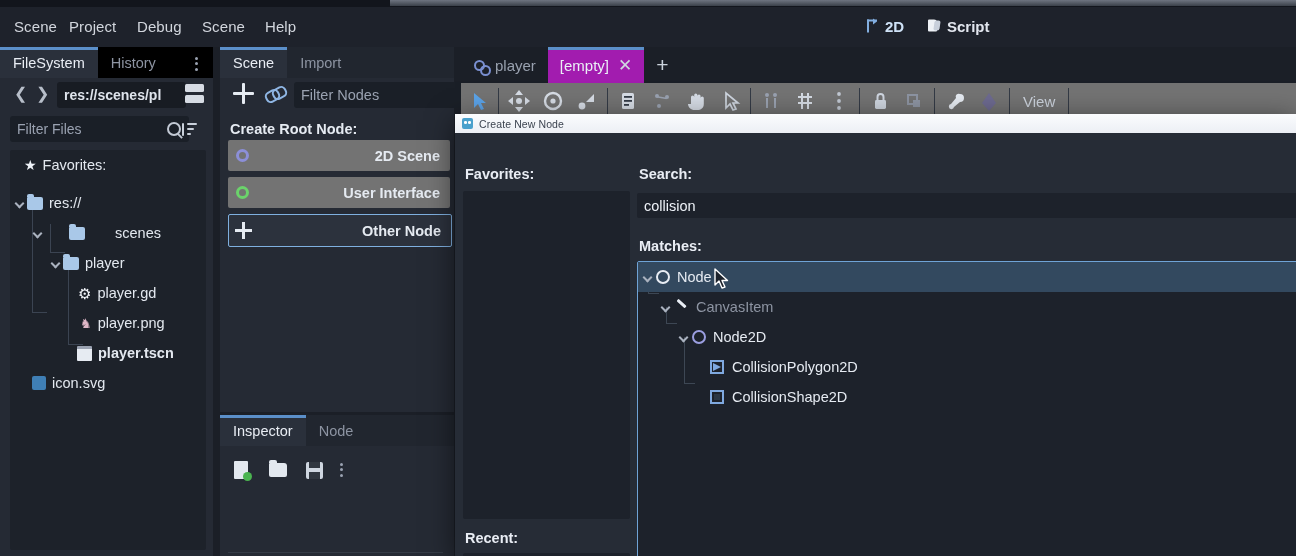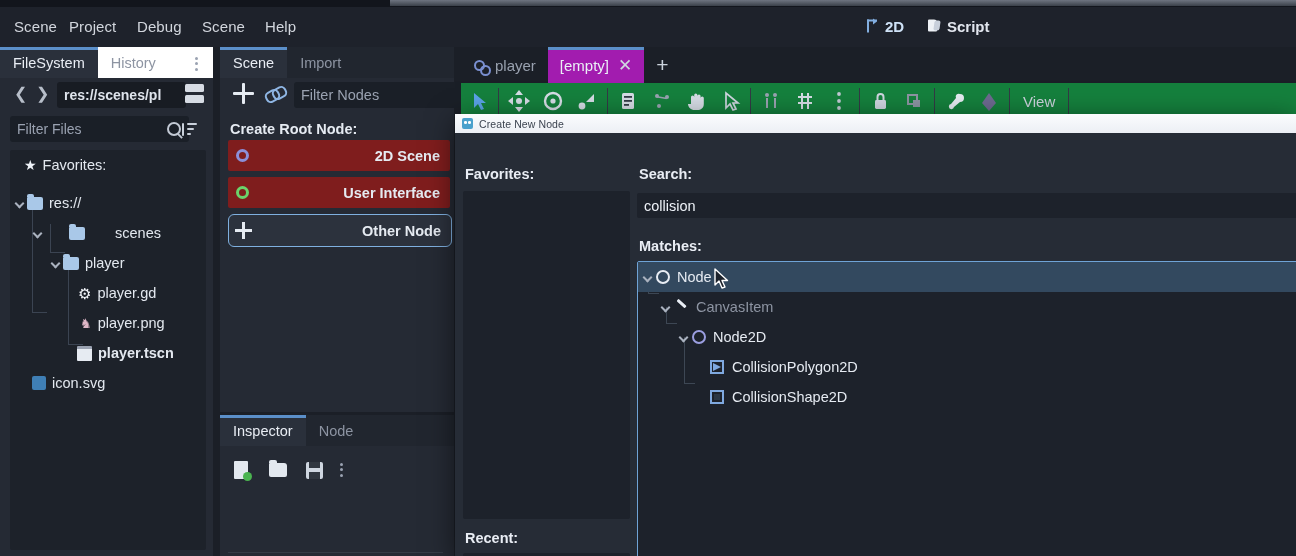--- a/index.html
+++ b/index.html
@@ -95,21 +95,21 @@
     position: relative;
   }
   .kebab::before, .kebab::after {
     content: ""; position: absolute; left: 0; width: 3px; height: 3px;
     border-radius: 50%; background: #9aa2b1;
   }
   .kebab::before { top: -5.5px; }
   .kebab::after  { top:  5.5px; }
 
   
-  #fs-dock { left: 0; top: 47px; width: 213px; height: 509px; background: #ffffff; }
+  #fs-dock { left: 0; top: 47px; width: 213px; height: 509px; background: #000000; }
   #fs-body { position:absolute; left:0; top:31px; right:0; bottom:0; background:#252a34;}
   .nav-btn {
     position: absolute; font-size: 16px; color: #b7bec9; cursor: default;
     top: 47px; transform: translateY(-50%);
   }
   .path-box {
     position: absolute; left: 57px; top: 34px; width: 122px; height: 26px;
     background: #181c23; border-radius: 3px;
     display: flex; align-items: center; padding-left: 7px;
     font-size: 14px; font-weight: bold; color: #dfe4ec; overflow: hidden; white-space: nowrap;
@@ -186,21 +186,21 @@
   .filter-nodes {
     position:absolute; left:74px; top:35px; width:215px; height:26px;
     background:#1a1f27; border-radius:3px; display:flex; align-items:center;
     padding-left:7px; font-size:14.5px; color:#9aa2b1;
   }
   .create-root-lbl {
     position:absolute; left:10px; top:74px; font-size:14.5px; font-weight:bold; color:#e6ebf2;
   }
   .root-row {
     position:absolute; left:8px; width:222px; height:31px;
-    background:#7f1d1d; display:flex; align-items:center;
+    background:#737373; display:flex; align-items:center;
     font-size:14.5px; color:#e5eaf1; border-radius:2px;
   }
   .root-row.sel { background:#2c323d; border:1.5px solid #7fb0e0; }
   .root-row .rlbl { position:absolute; right:10px; font-weight:bold;}
   .ring {
     position:absolute; left:8px; width:13px; height:13px; border-radius:50%;
     border: 3px solid #8c8fd8; box-sizing:border-box;
   }
   .ring.green { border-color:#6bd36b; }
   .plus-small {
@@ -238,21 +238,21 @@
   .vp-tab.active::before{ content:""; position:absolute; left:0; right:0; top:0; height:2.5px; background:#5b8fc9;}
   .scene-ic { width:15px;height:15px; position:relative; flex:none;}
   .scene-ic::before{content:"";position:absolute;left:1px;top:2px;width:7px;height:7px;border:2.2px solid #7a8fd0;border-radius:50%;}
   .scene-ic::after{content:"";position:absolute;left:7px;top:7px;width:7px;height:7px;border:2.2px solid #7a8fd0;border-radius:50%;}
   .tab-x {
     font-size:17px; color:#cfd6e0; margin-left:2px; line-height:1;
   }
   .tab-add { display:flex;align-items:center;padding:0 12px;font-size:21px;color:#cbd2dc;cursor:default;}
   .vp-toolbar {
     position:absolute; left:0; top:36px; height:36px; right:0;
-    background:#15803d; display:flex; align-items:center;
+    background:#737373; display:flex; align-items:center;
   }
   .tb-ic { width:34px; height:34px; position:relative; flex:none; }
   .tb-sep { width:1px; height:26px; background:#333a45; flex:none; margin:0 3px;}
   .tb-view { font-size:15px; color:#ccd3dd; padding:0 10px; cursor:default;}
 
   
   #dlg {
     position:absolute; left:455px; top:114px; width:841px; height:442px;
     background:#262c36; box-shadow: 0 6px 26px rgba(0,0,0,.55);
     overflow:hidden;
@@ -448,21 +448,21 @@
       <div class="create-root-lbl" style="top:43px;">Create Root Node:</div>
 
       <div class="root-row" style="top:62px;">
         <span class="ring"></span>
         <span class="rlbl">2D Scene</span>
       </div>
       <div class="root-row" style="top:99px;">
         <span class="ring green"></span>
         <span class="rlbl">User Interface</span>
       </div>
-      <div class="root-row sel" style="top:136px;border-radius:6px;">
+      <div class="root-row sel" style="top:136px;">
         <span class="plus-small"></span>
         <span class="rlbl">Other Node</span>
       </div>
     </div>
   </div>
 
   <div class="panel" id="insp-dock">
     <div class="tabstrip" style="width:258px;">
       <div class="tab active">
         <span>Inspector</span>

